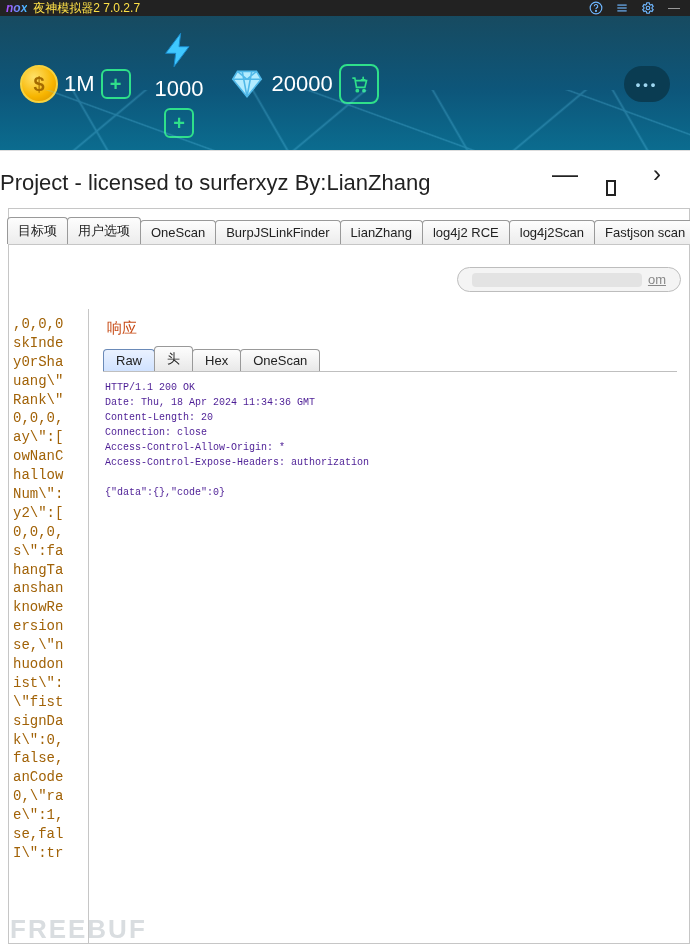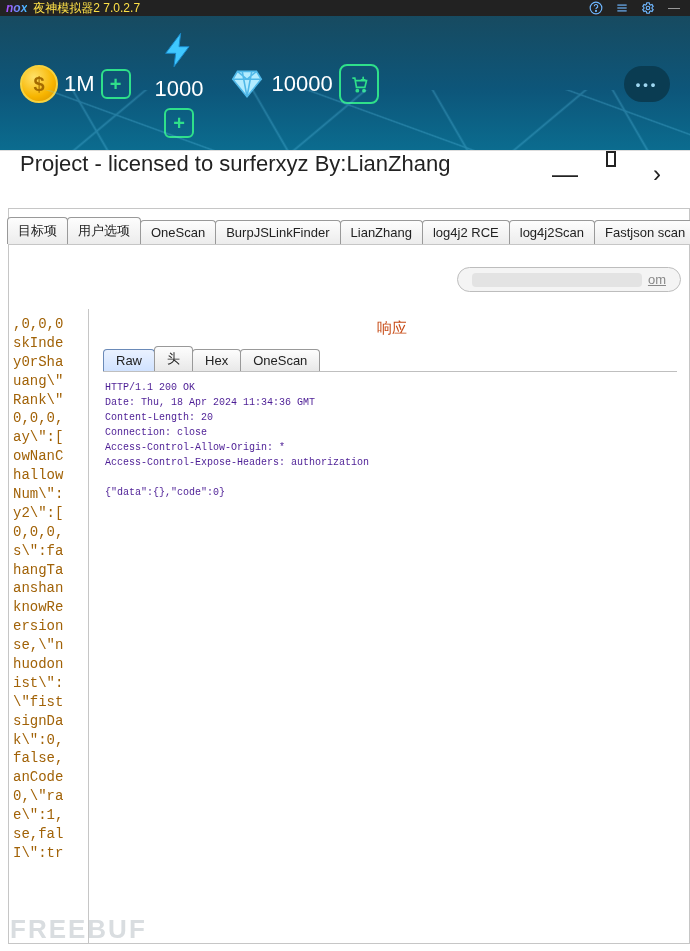--- a/index.html
+++ b/index.html
@@ -105,22 +105,22 @@
   
   .burp-window {
     position:absolute;
     left:0; top:150px;
     width:690px; height:801px;
     background:#fff;
     border-top:1px solid #ddd;
   }
   .burp-titlebar {
     height:45px;
-    display:flex;align-items:flex-start;
-    padding:0 10px 0 20px;
+    display:flex;align-items:flex-end;
+    padding:0 10px 0 0;
     font-size:22px;
     color:#222;
   }
   .burp-title-spacer{flex:1;}
   .burp-win-btn{
     width:46px;height:45px;display:flex;align-items:center;justify-content:center;
     cursor:pointer;color:#222;
   }
   .burp-win-btn.square{border:2px solid #222;width:16px;height:16px;margin:0 18px;}
   .burp-win-btn.min{font-size:26px;line-height:0;}
@@ -183,21 +183,20 @@
   }
   .rightcol{
     flex:1;
     padding:10px 12px;
     position:relative;
   }
   .section-label{
     color:#c74b16;
     font-size:15px;
     margin:0 0 8px 6px;
-    text-align:center;
   }
   .subtabrow{
     display:flex;align-items:flex-end;
     border-bottom:1px solid #bfbfbf;
     margin-left:2px;
   }
   .subtab{
     border:1px solid #999;
     border-bottom:none;
     background:linear-gradient(#fdfdfd,#e8e8e8);
@@ -272,21 +271,21 @@
         </svg>
       <span>1000</span>
       <div class="plus-btn">+</div>
     </div>
 
     <div class="resource" style="margin-left:18px;">
       <svg class="diamond-icon" viewBox="0 0 24 24">
           <path d="M6 4h12l3 5-9 11L3 9l3-5z" fill="#b3ecff" stroke="#4fb8e8"></path>
           <path d="M3 9h18M9 4l3 16L15 4M6 4l6 5 6-5" stroke="#4fb8e8" fill="none"></path>
         </svg>
-      <span>10000</span>
+      <span>20000</span>
       <div class="cart-btn">
         <svg viewBox="0 0 24 24" fill="none" stroke="currentColor" stroke-width="2">
             <path d="M4 5h3l2 11h10l2-8H8"></path>
             <circle cx="10" cy="20" r="1.3" fill="currentColor"></circle>
             <circle cx="18" cy="20" r="1.3" fill="currentColor"></circle>
             <path d="M17 7V4m-2 3h4" stroke-linecap="round"></path>
           </svg>
       </div>
     </div>
 

